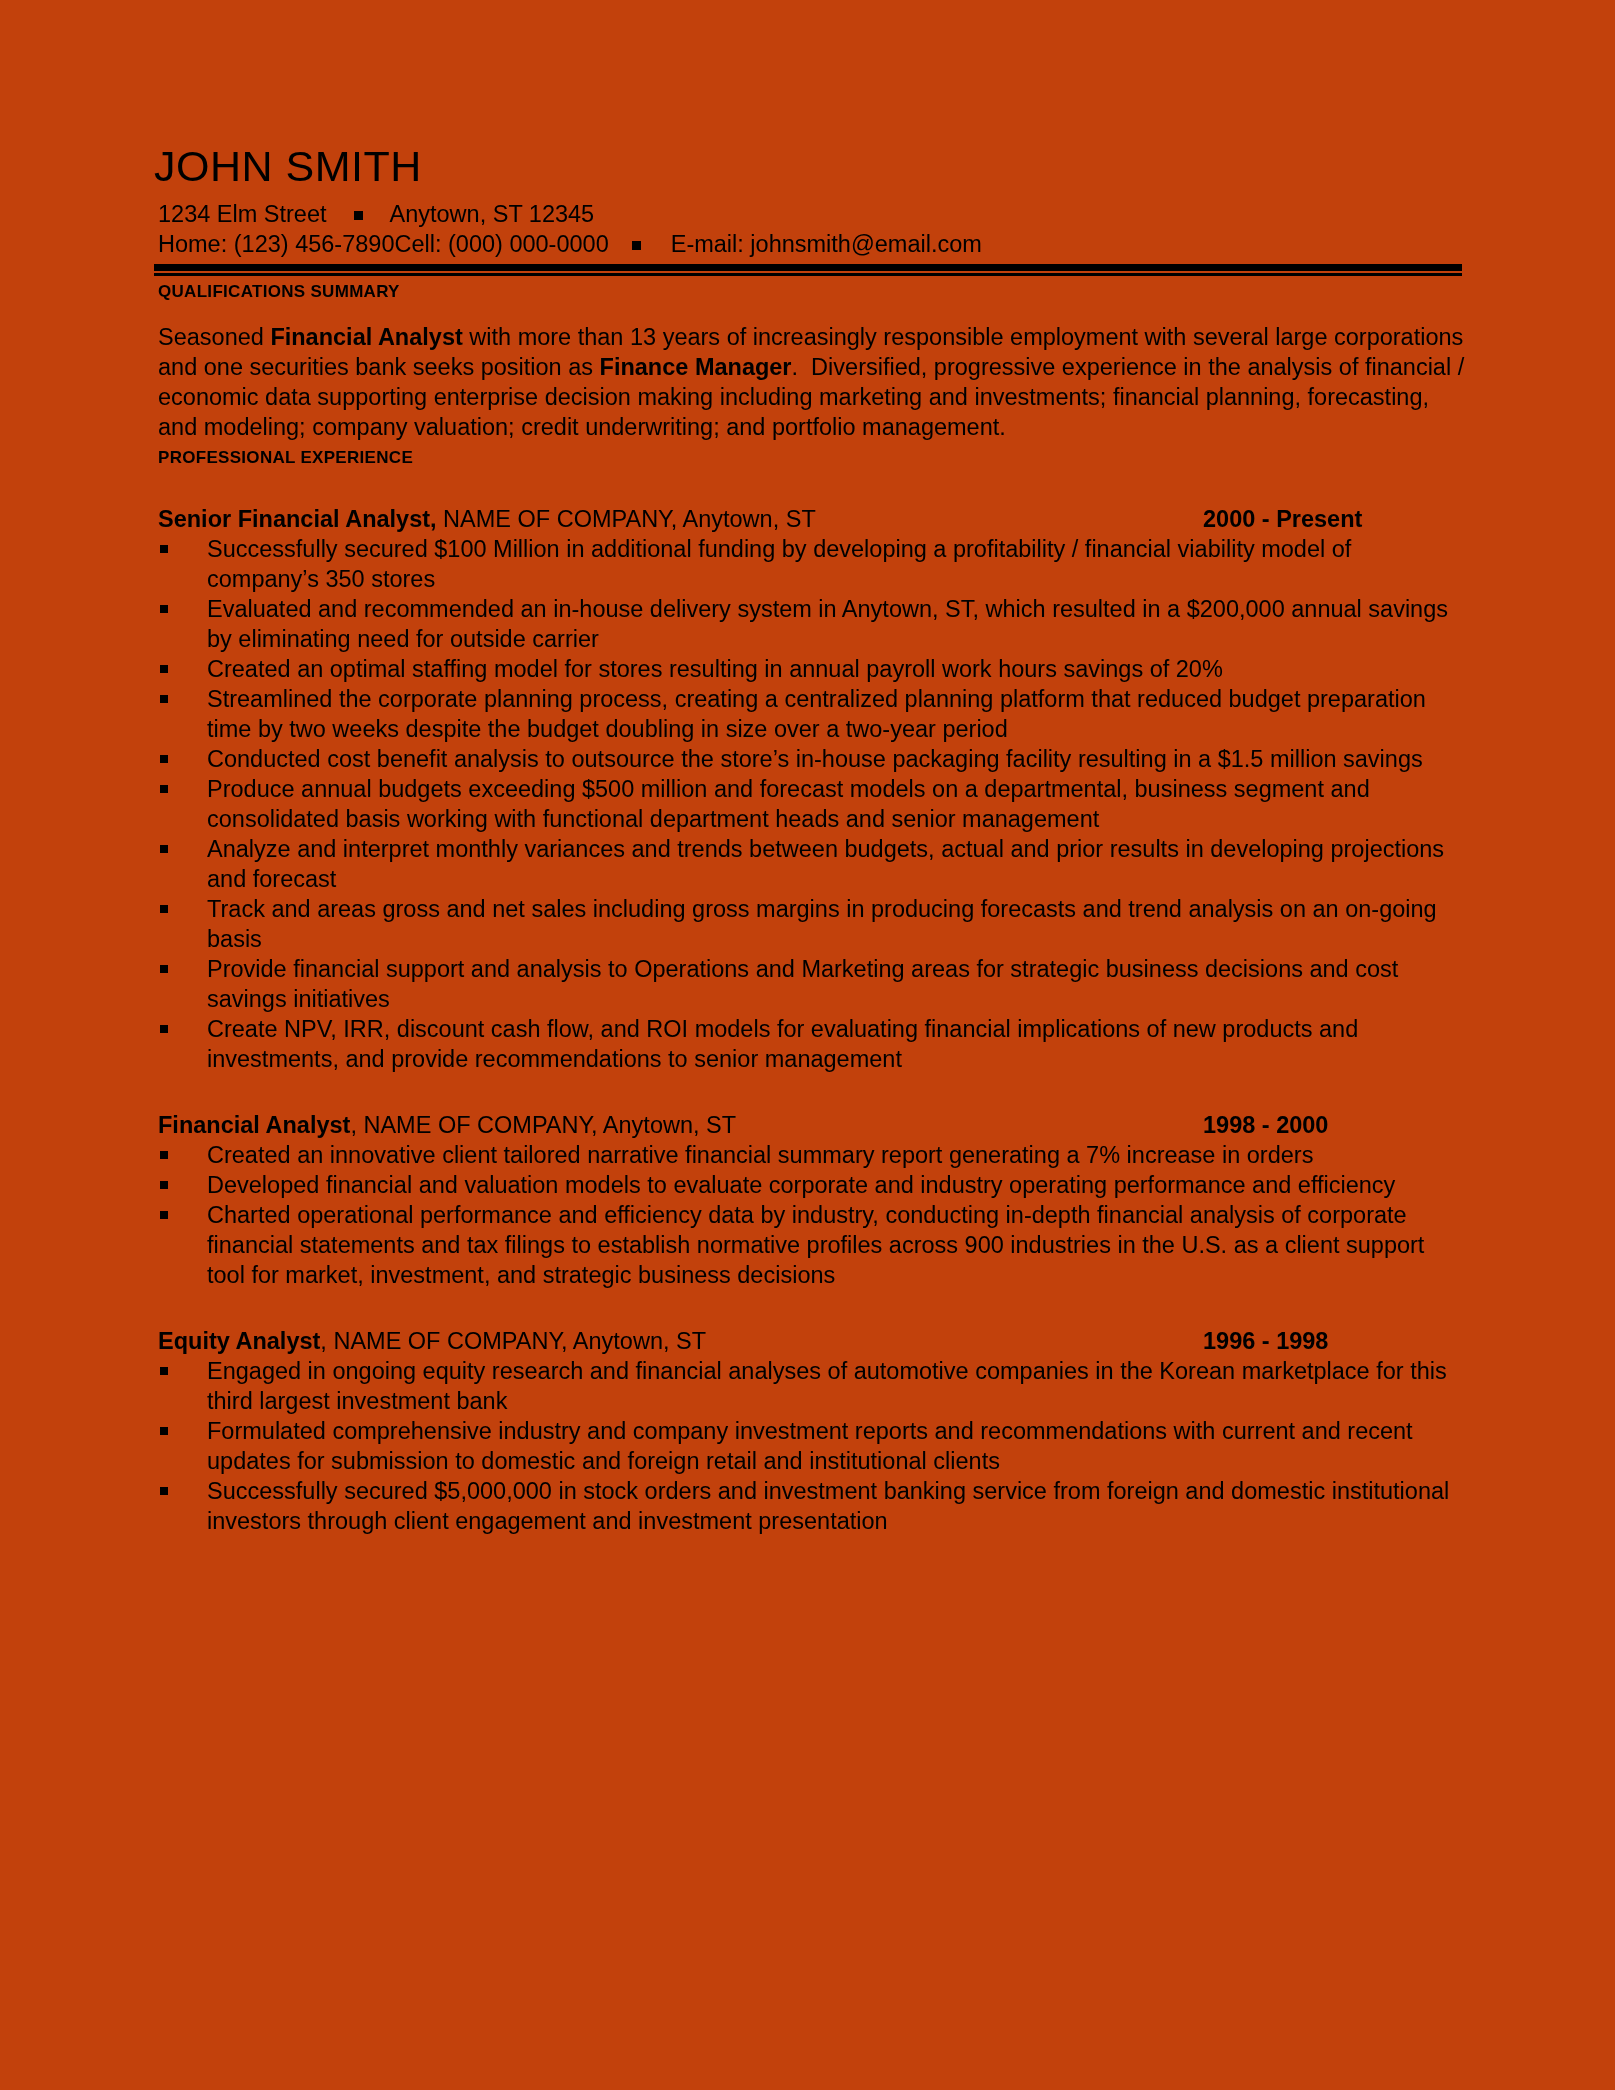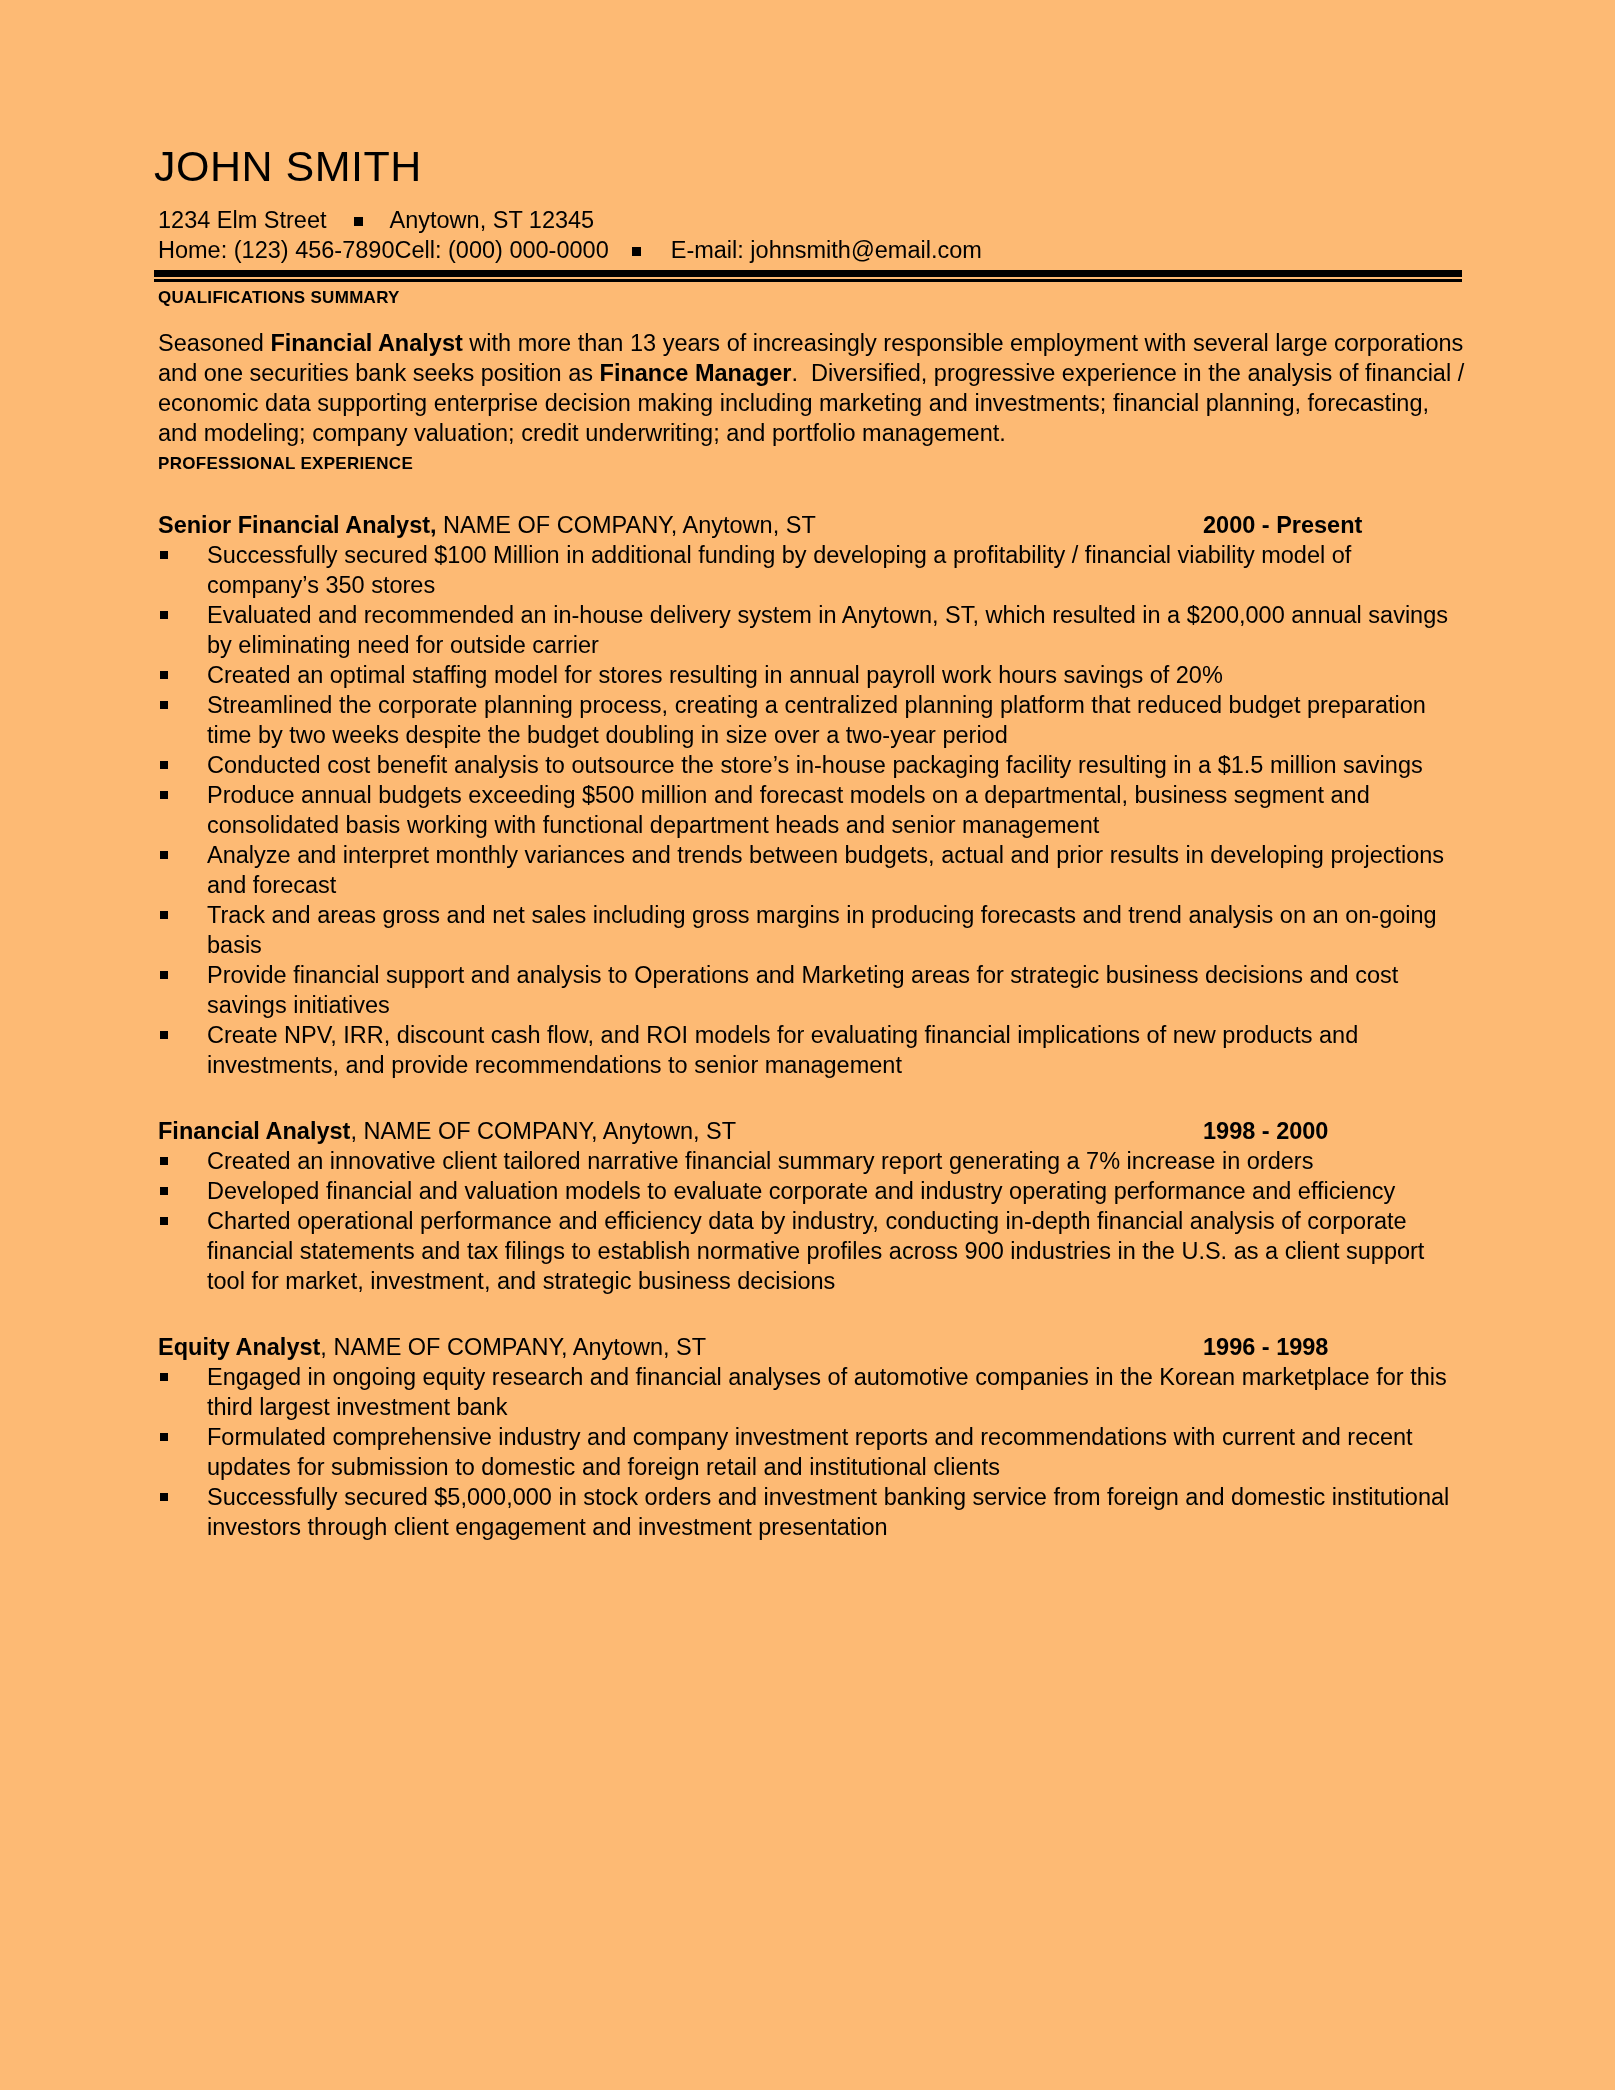--- a/index.html
+++ b/index.html
@@ -1,36 +1,36 @@
 <!DOCTYPE html>
 <html><head>
 <meta charset="utf-8">
 <style>
   html,body { margin:0; padding:0; background:#e8e8e8; }
   .page {
     position:relative;
     width:1615px; height:2090px;
-    background:#fdba74;
+    background:#c2410c;
     color:#000000;
     font-family:"Liberation Sans", sans-serif;
     font-size:23.5px;
     line-height:30px;
     overflow:hidden;
   }
   .content { position:absolute; left:154px; top:143px; width:1312px; }
 
   h1.name {
     margin:0;
     font-size:43px;
     line-height:46px;
     font-weight:400;
     letter-spacing:0.5px;
   }
   .addr { margin-left:4px; line-height:30px; white-space:nowrap; }
-  .addr-first { margin-top:16px; }
+  .addr-first { margin-top:10px; }
 
   .sq {
     display:inline-block;
     width:9px; height:9px;
     background:#000;
     vertical-align:2px;
   }
   .sq-street { margin:0 27px; }
   .sq-contact { margin:0 30px 0 23px; }
   .cell-gap { margin-left:0; }

